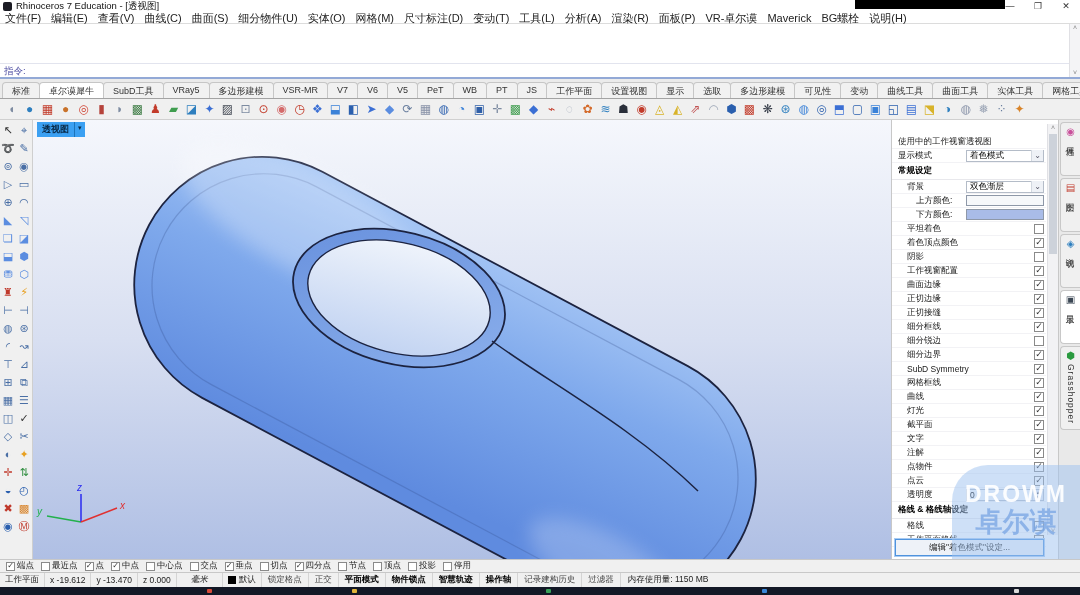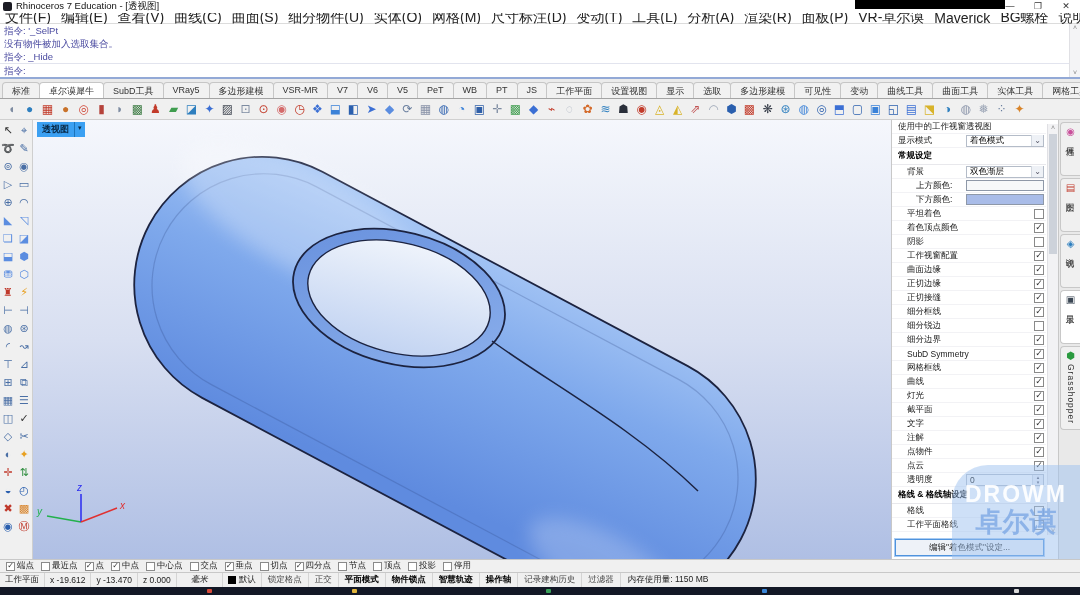--- a/index.html
+++ b/index.html
@@ -10,21 +10,21 @@
   
   .titlebar { height:13px; background:#fff; display:flex; align-items:center; gap:4px; padding-left:3px; position:relative; flex:0 0 13px; }
   .appicon { width:9px; height:9px; background:#1c1c24; border-radius:2px; flex:0 0 9px; }
   .title { font-size:9.5px; color:#111; white-space:nowrap; }
   .blackbar { position:absolute; left:855px; top:0; width:150px; height:9px; background:#000; }
   .wctrl { margin-left:auto; display:flex; height:100%; }
   .wctrl span { width:28px; text-align:center; font-size:9px; color:#333; line-height:13px; }
 
   
   .menubar { height:11px; background:#fff; border-bottom:1px solid #dcdcdc; display:flex; align-items:center; flex:0 0 11px; }
-  .menu-item { font-size:14px; color:#222; padding:0 5px; white-space:nowrap; }
+  .menu-item { font-size:11px; color:#222; padding:0 5px; white-space:nowrap; }
 
   
   .cmdarea { height:55px; background:#fff; border-bottom:2px solid #93a9d6; position:relative; flex:0 0 55px; }
   .cmd-line { height:13px; line-height:13px; font-size:9.5px; color:#4a4aa0; padding-left:4px; white-space:nowrap; }
   .cmd-prompt { position:absolute; left:0; right:0; bottom:0; height:14px; line-height:13px; border-top:1px solid #e2e4ee; font-size:9.5px; color:#4a4aa0; padding-left:4px; }
   .cmd-scroll { position:absolute; right:0; top:0; bottom:0; width:11px; background:#f4f4f6; border-left:1px solid #e0e0e4; }
   .cmd-scroll::before { content:"˄"; display:block; text-align:center; font-size:7px; color:#888; line-height:8px; }
   .cmd-scroll::after { content:"˅"; position:absolute; bottom:0; left:0; right:0; text-align:center; font-size:7px; color:#888; line-height:8px; }
 
   
@@ -41,21 +41,21 @@
   .lefttools { width:33px; flex:0 0 33px; background:#f0f0f0; border-right:1px solid #cfcfcf; display:grid; grid-template-columns:15px 15px; justify-content:center; align-content:start; gap:2px 1px; padding-top:2px; }
   .licon { height:16px; line-height:16px; text-align:center; font-size:11px; color:#4a6fa5; }
 
   .viewport { flex:1; position:relative; overflow:hidden; }
   .viewport svg { position:absolute; inset:0; width:100%; height:100%; }
   .vptab { position:absolute; top:2px; left:4px; display:flex; z-index:4; }
   .vptab-label { background:#3ba0f2; color:#092a48; font-size:9px; font-weight:bold; padding:1px 5px; }
   .vptab-dd { background:#3ba0f2; border-left:1px solid #1d74ba; color:#092a48; font-size:7px; padding:2px 3px 0; }
 
   
-  .panel { width:167px; flex:0 0 167px; background:#fff; border-left:1px solid #c8c8c8; position:relative; padding:0 12px 22px 0; font-size:8.5px; }
+  .panel { width:167px; flex:0 0 167px; background:#fff; border-left:1px solid #c8c8c8; position:relative; padding:15px 12px 22px 0; font-size:8.5px; }
   .prow { display:flex; align-items:center; height:14px; padding-left:6px; border-bottom:1px solid #f2f2f5; }
   .plabel { flex:1; color:#1a1a1a; white-space:nowrap; overflow:hidden; }
   .prow.i-1 .plabel { padding-left:9px; }
   .prow.i-2 .plabel { padding-left:18px; }
   .prow.t-section { height:17px; border-bottom:1px solid #e8e8ec; }
   .prow.t-section .plabel { font-weight:bold; color:#000; }
   .pw { display:none; flex:0 0 78px; width:78px; margin-right:2px; }
   .prow.t-text .pw-text { display:block; color:#1a1a1a; white-space:nowrap; }
   .prow.t-dd .pw-dd { display:flex; border:1px solid #b4bcc8; background:#fff; height:12px; align-items:center; }
   .pw-dd-val { flex:1; padding-left:3px; font-style:normal; white-space:nowrap; overflow:hidden; }
@@ -137,26 +137,20 @@
       <span class="menu-item">分析(A)</span>
       <span class="menu-item">渲染(R)</span>
       <span class="menu-item">面板(P)</span>
       <span class="menu-item">VR-卓尔谟</span>
       <span class="menu-item">Maverick</span>
       <span class="menu-item">BG螺栓</span>
       <span class="menu-item">说明(H)</span>
     </div>
 
   <div class="cmdarea">
-    <div>
-
-    <div class="cmd-line">指令: '_SelPt</div>
-        <div class="cmd-line">没有物件被加入选取集合。</div>
-        <div class="cmd-line">指令: _Hide</div>
-      </div>
     <div class="cmd-prompt"><span>指令:</span></div>
     <div class="cmd-scroll"></div>
   </div>
 
   <div class="tabbar">
 
   <span class="tab a-false">标准</span>
       <span class="tab a-true">卓尔谟犀牛</span>
       <span class="tab a-false">SubD工具</span>
       <span class="tab a-false">VRay5</span>

